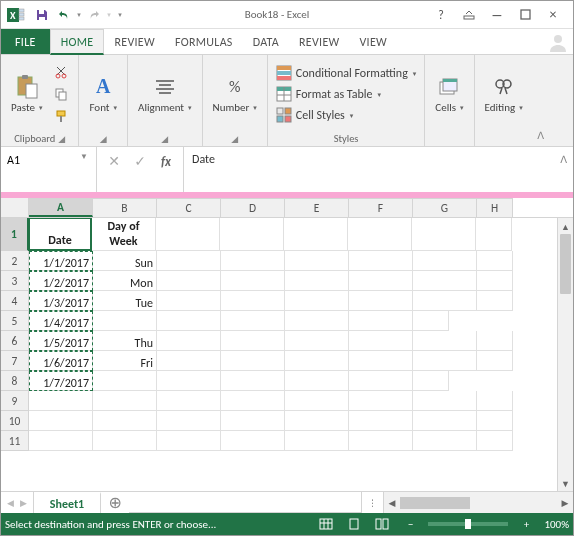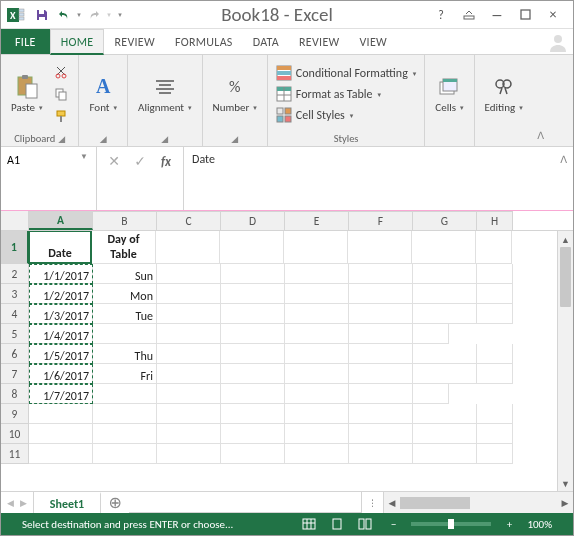--- a/index.html
+++ b/index.html
@@ -3,21 +3,21 @@
 <meta charset="utf-8">
 <style>
 *{box-sizing:border-box;margin:0;padding:0;font-family:"Segoe UI",Calibri,Arial,sans-serif;user-select:none}
 body{width:574px;height:536px;background:#fff;overflow:hidden;display:flex;flex-direction:column;border:1px solid #999}
 
 
 .qat{height:28px;background:#fff;display:flex;align-items:center;padding:0 6px;font-size:12px;border-bottom:1px solid #e0e0e0}
 .qat .xl-icon{width:18px;height:18px;margin-right:6px}
 .qat .qbtn{width:22px;height:22px;display:flex;align-items:center;justify-content:center;color:#555;cursor:pointer}
 .qat .qdd{width:8px;display:flex;align-items:center;justify-content:center;color:#888;font-size:7px}
-.qat .title{flex:1;text-align:center;color:#666;font-size:19px}
+.qat .title{flex:1;text-align:center;color:#666;font-size:11px}
 .qat .winbtn{width:28px;height:22px;display:flex;align-items:center;justify-content:center;color:#555;cursor:pointer;font-size:12px}
 
 
 .tabs{height:26px;background:#fff;display:flex;align-items:stretch;border-bottom:1px solid #d4d4d4}
 .tab{padding:0 10px;display:flex;align-items:center;font-size:12px;color:#555;cursor:pointer;letter-spacing:.3px}
 .tab.file{background:#217346;color:#fff;padding:0 14px}
 .tab.active{color:#217346;border-bottom:2px solid #217346;border-left:1px solid #d4d4d4;border-right:1px solid #d4d4d4;border-top:1px solid #d4d4d4;margin-bottom:-1px;background:#f1f1f1}
 .tabs .spacer{flex:1}
 .tabs .acct{width:30px;display:flex;align-items:center;justify-content:center}
 
@@ -29,21 +29,21 @@
 .group .glabel .dlg{font-size:9px;color:#888;cursor:pointer}
 .bigbtn{display:flex;flex-direction:column;align-items:center;gap:2px;padding:2px 4px;cursor:pointer}
 .bigbtn .bicon{width:24px;height:26px;display:flex;align-items:center;justify-content:center}
 .bigbtn .btext{font-size:11px;color:#444;display:flex;align-items:center;gap:2px;line-height:1.1;text-align:center}
 .stack{display:flex;flex-direction:column;gap:2px;justify-content:center}
 .sb{width:22px;height:20px;display:flex;align-items:center;justify-content:center;cursor:pointer;color:#555;font-size:12px}
 .styleitem{display:flex;align-items:center;gap:4px;font-size:12px;color:#444;padding:1px 2px;cursor:pointer}
 .styleitem .dd{font-size:7px;color:#666;margin-left:1px}
 
 
-.fbar{height:64px;display:flex;border-bottom:1px solid #f9a8d4;background:#fff}
+.fbar{height:51px;display:flex;border-bottom:6px solid #f9a8d4;background:#fff}
 .namebox{width:96px;display:flex;align-items:flex-start;padding:4px;border-right:1px solid #d4d4d4}
 .namebox input{width:58px;border:none;font-size:12px;outline:none;padding:2px;background:#fff}
 .namebox .ndd{color:#888;font-size:8px;padding:0 4px;cursor:pointer;margin-left:auto}
 .fbar .fxctrl{display:flex;align-items:flex-start;gap:0;padding:4px 4px 0;border-right:1px solid #d4d4d4}
 .fxbtn{width:26px;height:20px;display:flex;align-items:center;justify-content:center;color:#aaa;cursor:pointer;font-size:14px}
 .fxbtn.fx{font-style:italic;color:#666;font-weight:bold;font-size:13px}
 .formula{flex:1;padding:5px 8px;font-size:12px;color:#333;position:relative}
 .formula .expand{position:absolute;right:6px;top:6px;color:#888;font-size:10px;cursor:pointer}
 
 
@@ -74,21 +74,21 @@
 .stab{padding:0 16px;display:flex;align-items:center;font-size:12px;border-right:1px solid #d4d4d4;background:#fff;border-top:2px solid #fff;cursor:pointer;border-bottom:1px solid #d4d4d4;position:relative}
 .stab.active{border-bottom:none;font-weight:bold;color:#217346}
 .addsh{width:28px;display:flex;align-items:center;justify-content:center;color:#888;cursor:pointer}
 .sheetbar .gap{flex:1;border-bottom:1px solid #d4d4d4}
 .hsb{width:190px;display:flex;align-items:center;background:#f1f1f1;border-left:1px solid #d4d4d4}
 .hsb .arr{width:16px;height:100%;display:flex;align-items:center;justify-content:center;font-size:9px;color:#666;cursor:pointer}
 .hsb .htrack{flex:1;position:relative;height:12px}
 .hsb .hthumb{position:absolute;top:0;left:0;height:100%;width:70px;background:#c8c8c8}
 
 
-.status{height:22px;background:#217346;color:#fff;display:flex;align-items:center;font-size:11px;padding:0 21px;gap:8px}
+.status{height:22px;background:#217346;color:#fff;display:flex;align-items:center;font-size:11px;padding:0 4px;gap:8px}
 .status .msg{flex:1;overflow:hidden;text-overflow:ellipsis;white-space:nowrap}
 .status .vbtn{width:20px;height:16px;display:flex;align-items:center;justify-content:center;cursor:pointer}
 .status .zslider{width:80px;height:4px;background:#4e9870;position:relative}
 .status .zslider .zh{position:absolute;left:50%;top:-3px;width:6px;height:10px;background:#fff;margin-left:-3px}
 .dd-ar{font-size:7px;color:#666;margin-left:2px}
 </style>
 </head>
 <body>
 
 <div class="qat">
@@ -355,21 +355,21 @@
     <div class="ch">D</div>
     <div class="ch">E</div>
     <div class="ch">F</div>
     <div class="ch">G</div>
     <div class="ch" style="width:36px">H</div>
   </div>
   <div class="rows" id="rows">
     <div class="row tall">
         <div class="rh sel">1</div>
         <div class="cell hdr active">Date</div>
-        <div class="cell hdr" style="white-space: normal;">Day of Table</div>
+        <div class="cell hdr" style="white-space: normal;">Day of Week</div>
         <div class="cell"></div>
         <div class="cell"></div>
         <div class="cell"></div>
         <div class="cell"></div>
         <div class="cell"></div>
         <div class="cell" style="width: 36px;"></div>
       </div>
       <div class="row">
         <div class="rh">2</div>
         <div class="cell marq">1/1/2017</div>

